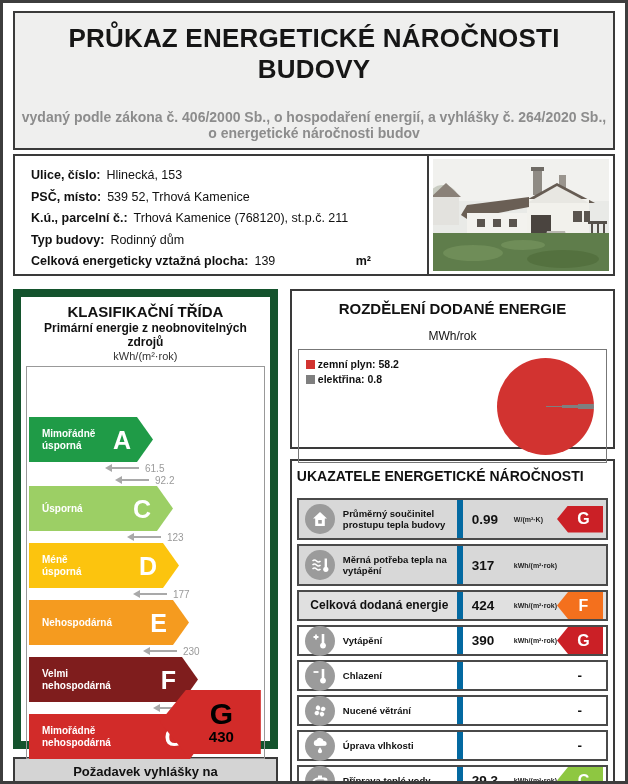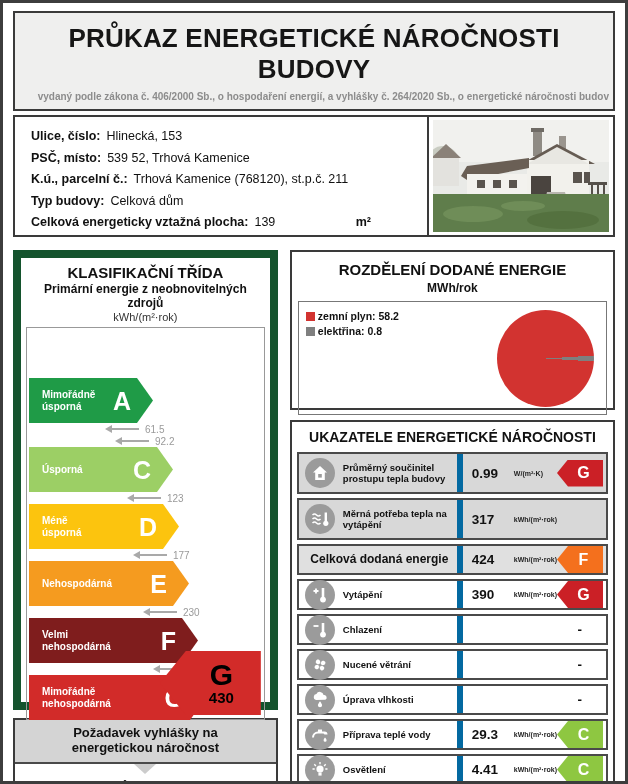--- a/index.html
+++ b/index.html
@@ -3,21 +3,21 @@
 <meta charset="utf-8">
 <style>
   * { margin:0; padding:0; box-sizing:border-box; }
   body { background:#fff; font-family:"Liberation Sans", sans-serif; color:#111; }
   .page { position:relative; width:628px; height:784px; background:#fff;
           border:3px solid #3d3d3d; padding:8px 10px; overflow:hidden; }
 
   
   .hdr { border:2px solid #3a3a3a; background:#efefee; text-align:center; padding:10px 4px 7px; }
   .hdr h1 { font-size:26px; font-weight:bold; letter-spacing:.2px; color:#161616; }
-  .hdr .sub { margin-top:6px; font-size:10px; font-weight:bold; color:#8c8c8c;text-align:right; }
+  .hdr .sub { margin-top:24px; font-size:14px; font-weight:bold; color:#8c8c8c; }
 
   
   .info { display:flex; border:2px solid #3a3a3a; margin-top:4px; height:122px; }
   .info-left { flex:1; padding:9px 0 0 16px; font-size:12.5px; }
   .info-row { display:flex; line-height:21.5px; white-space:nowrap; }
   .info-row .lbl { font-weight:bold; margin-right:6px; }
   .info-row .u { margin-left:auto; padding-right:56px; font-weight:bold; }
   .photo { width:186px; border-left:2px solid #3a3a3a; padding:4px; display:flex; align-items:center; justify-content:center; background:#fff; }
 
   
@@ -53,31 +53,31 @@
   .req { border:2px solid #3a3a3a; margin-top:8px; }
   .req-head { position:relative; background:#d4d4d4; border-bottom:2px solid #4a4a4a;
       text-align:center; font-size:13px; font-weight:bold; padding:5px 18px 7px; }
   .req-head::after { content:''; position:absolute; left:50%; bottom:-12px; transform:translateX(-50%);
       border-left:11px solid transparent; border-right:11px solid transparent; border-top:10px solid #cccccc; z-index:2; }
   .req-body { text-align:center; font-size:15px; font-weight:bold; padding:13px 0 11px; background:#fff; }
 
   
   .dist-panel { border:2px solid #3a3a3a; height:160px; padding:9px 6px 6px; }
   .dist-title { text-align:center; font-size:15px; font-weight:bold; }
-  .dist-unit { text-align:center; font-size:12px; margin-top:3px;font-weight:bold; }
+  .dist-unit { text-align:center; font-size:12px; margin-top:12px; }
   .dist-box { border:1px solid #777; margin-top:6px; height:114px; position:relative; }
   .legend { position:absolute; top:8px; left:7px; }
   .legend-item { display:flex; align-items:center; gap:3px; font-size:10.5px; font-weight:bold; margin-bottom:3px; }
   .legend-swatch { width:9px; height:9px; display:inline-block; }
   .pie { position:absolute; right:12px; top:8px; width:97px; height:97px; border-radius:50%;
       background:conic-gradient(#d23330 0deg 86.5deg, #7f7f7f 86.5deg 93.5deg, #d23330 93.5deg 360deg); }
 
   
   .ind-panel { border:2px solid #3a3a3a; margin-top:10px; height:377px; padding:7px 5px 5px; }
-  .ind-title { text-align:center; font-size:14px; font-weight:bold; margin-bottom:7px; }
+  .ind-title { text-align:left; font-size:14px; font-weight:bold; margin-bottom:14px; }
   .irow { display:flex; align-items:stretch; border:2px solid #4a4a4a; margin-bottom:4px; height:31px; background:#fff; }
   .irow.tall { height:42px; }
   .irow.gray { background:#d8d8d8; }
   .irow.graylight { background:#e0e0e0; }
   .icell-l { width:164px; border-right:6px solid #0369a1; display:flex; align-items:center; padding-left:6px; }
   .icell-l .ilabel { font-size:9.5px; font-weight:bold; line-height:1.2; }
   .icell-l.center { justify-content:center; padding-left:3px; }
   .icell-l.center .ilabel { font-size:12px; }
   .icell-r { flex:1; display:flex; align-items:center; padding-left:9px; }
   .ival { font-size:13.5px; font-weight:bold; min-width:42px; }
@@ -109,21 +109,21 @@
       <div class="info-row">
         <span class="lbl">PSČ, místo:</span>
         <span>539 52, Trhová Kamenice</span>
       </div>
       <div class="info-row">
         <span class="lbl">K.ú., parcelní č.:</span>
         <span>Trhová Kamenice (768120), st.p.č. 211</span>
       </div>
       <div class="info-row">
         <span class="lbl">Typ budovy:</span>
-        <span>Celková dům</span>
+        <span>Rodinný dům</span>
       </div>
       <div class="info-row">
         <span class="lbl">Celková energeticky vztažná plocha:</span>
         <span>139</span>
         <span class="u">m²</span>
       </div>
     </div>
     <div class="photo">
       <svg width="176" height="112" viewBox="0 0 176 112">
         <rect width="176" height="112" fill="#e9eae7"></rect>

